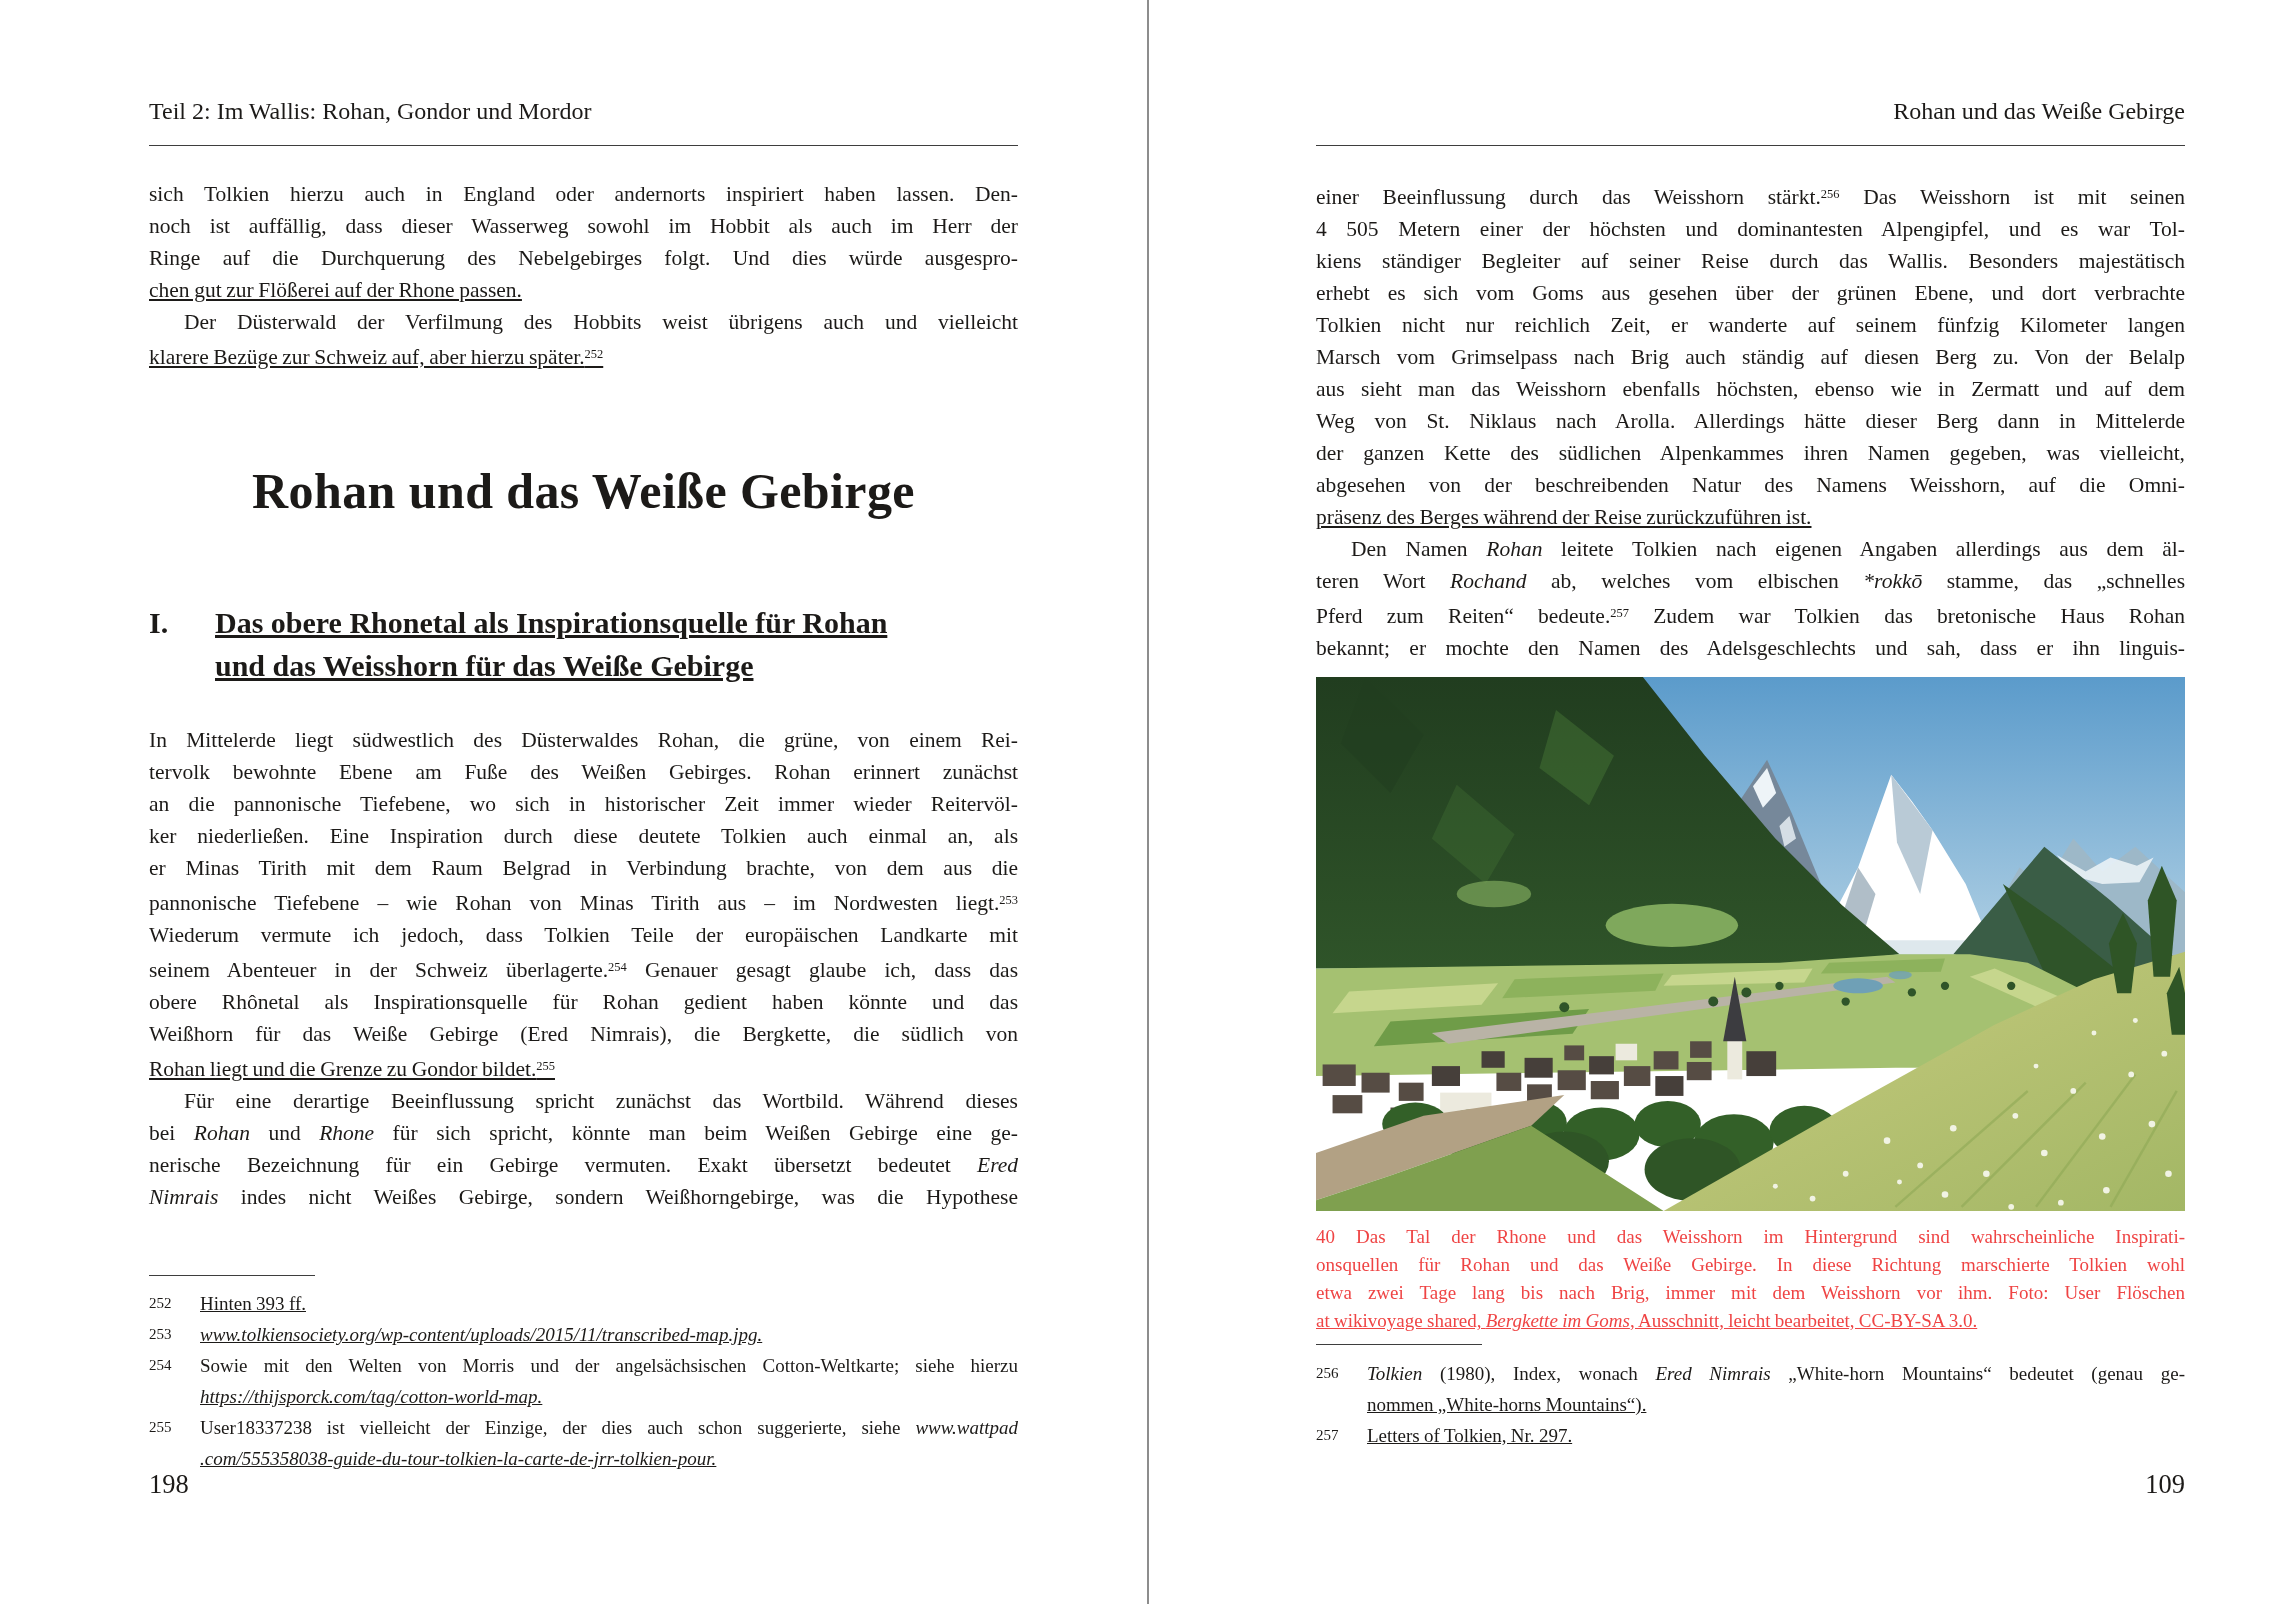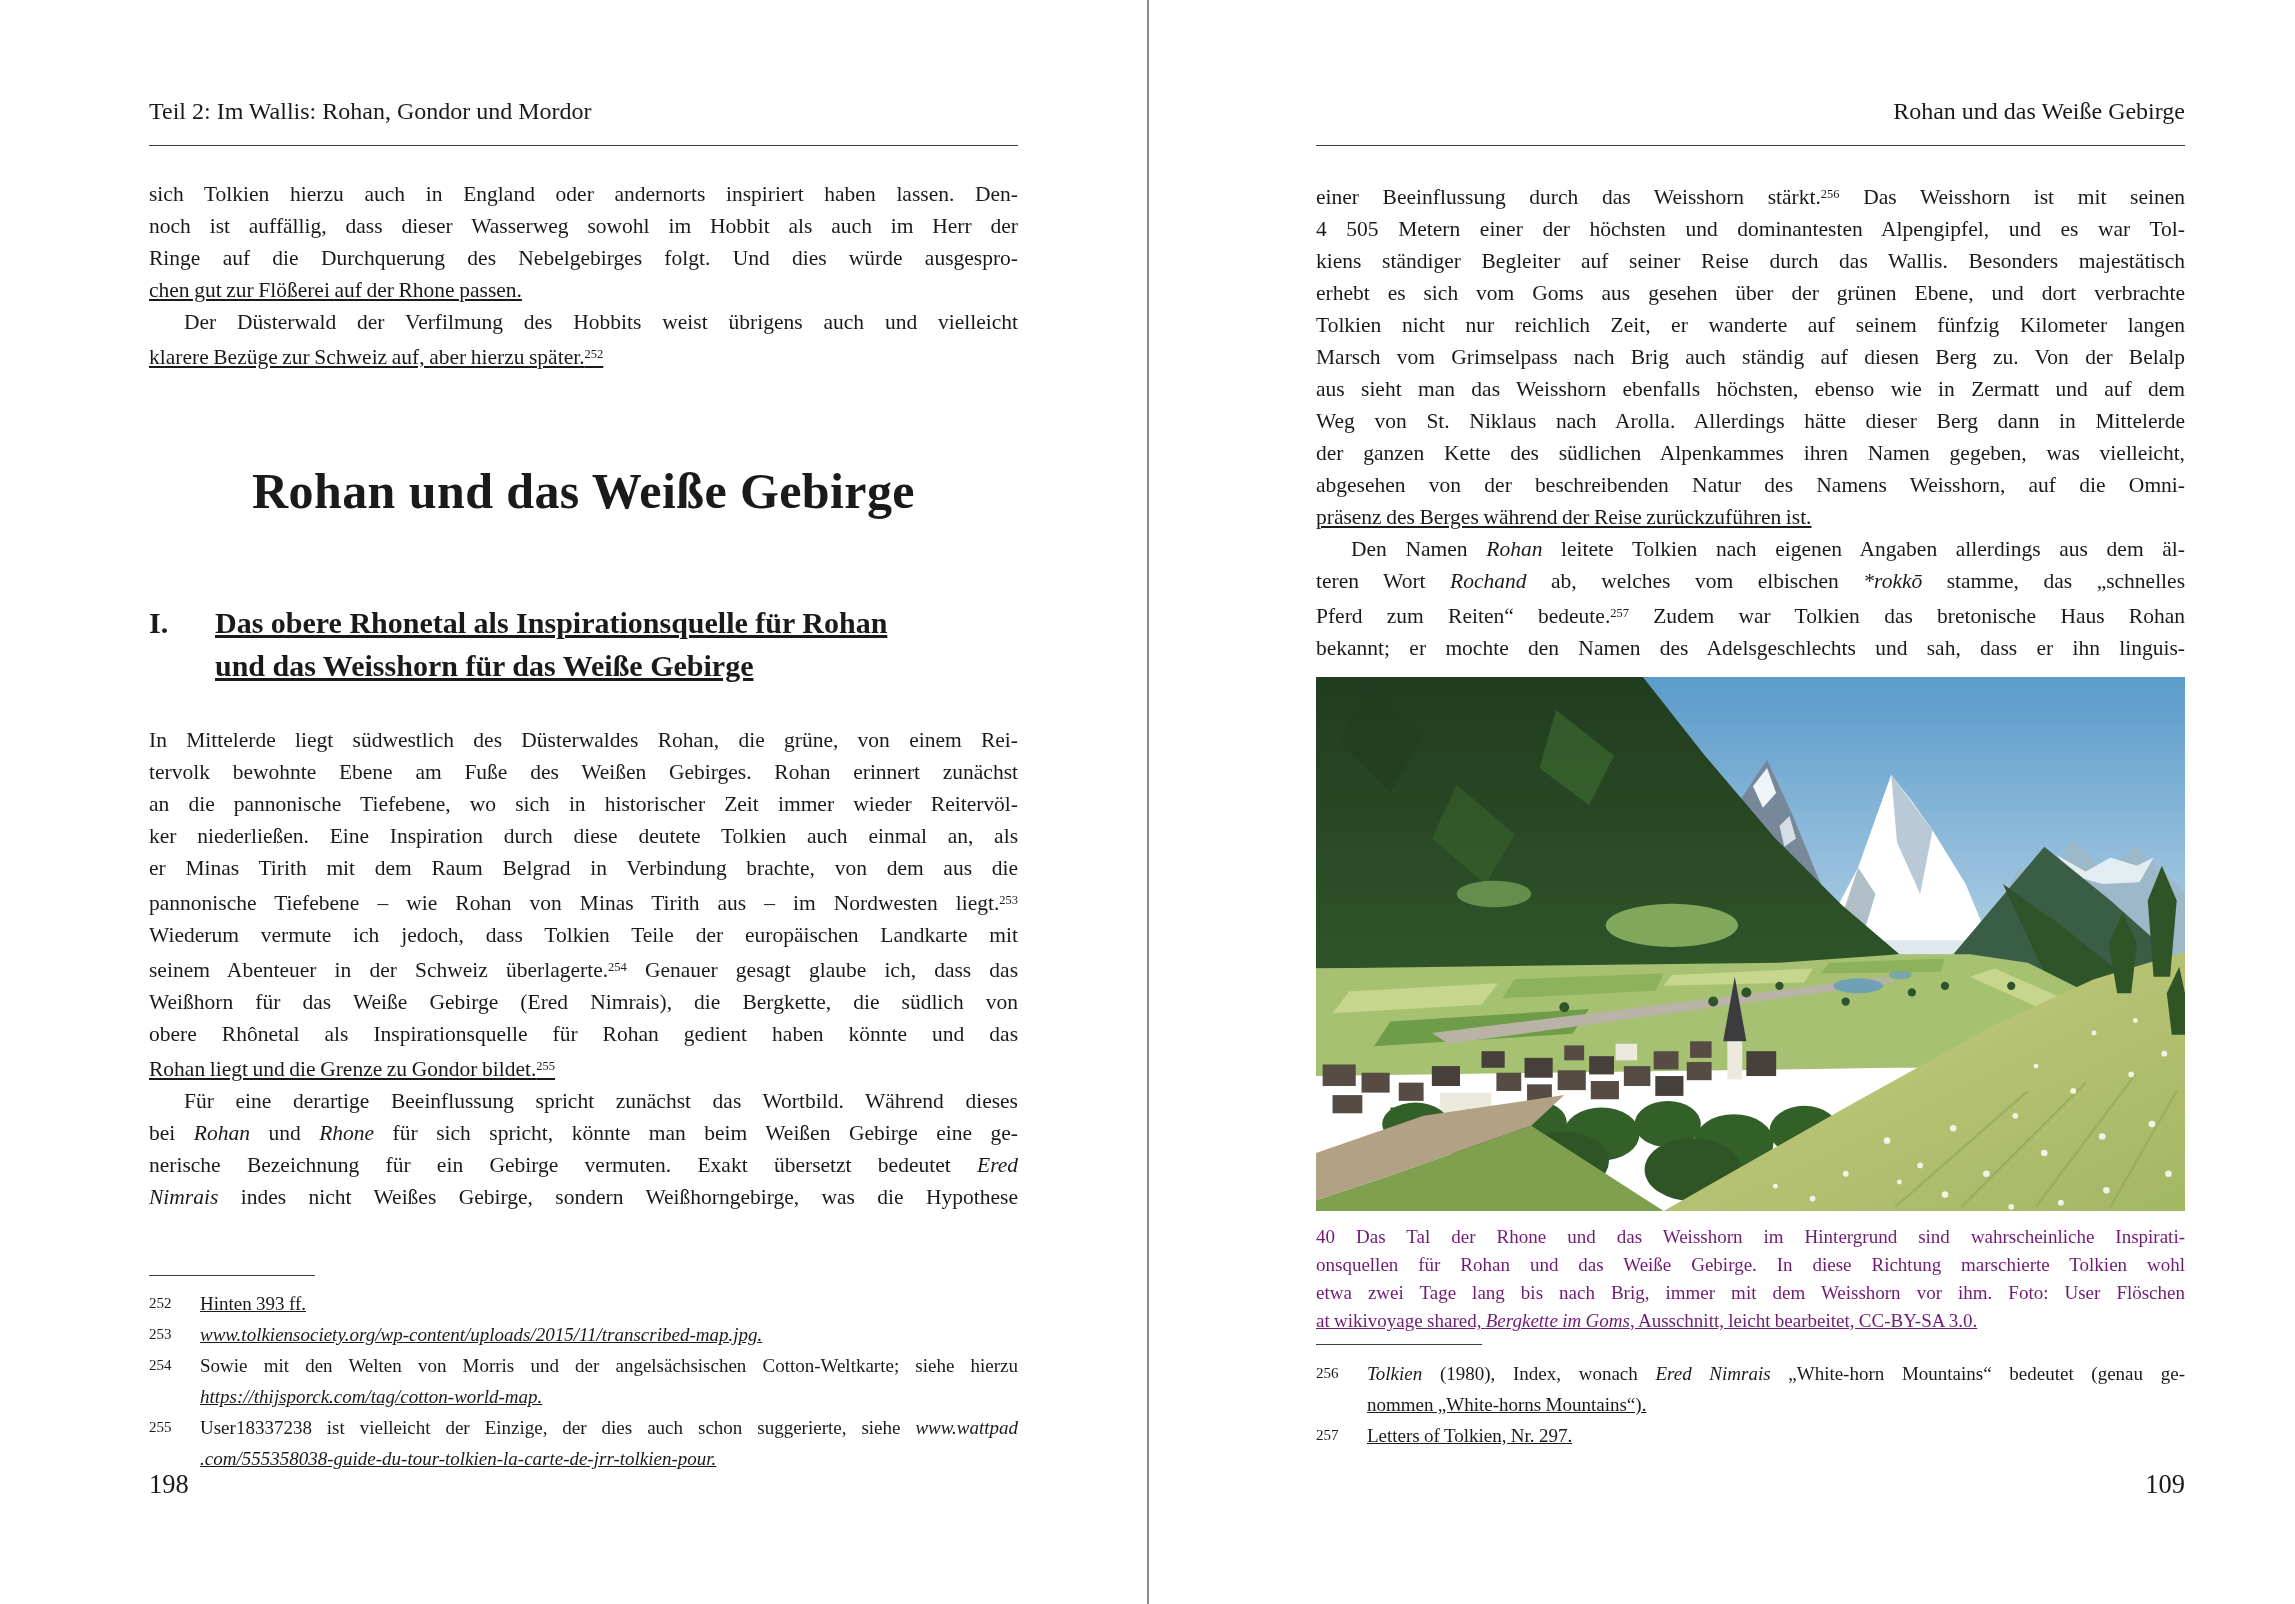--- a/index.html
+++ b/index.html
@@ -76,22 +76,22 @@
 
     <div class="blk textblock" style="top:724px">
         <div class="line"><span>In Mittelerde liegt südwestlich des Düsterwaldes Rohan, die grüne, von einem Rei-</span></div>
         <div class="line"><span>tervolk bewohnte Ebene am Fuße des Weißen Gebirges. Rohan erinnert zunächst</span></div>
         <div class="line"><span>an die pannonische Tiefebene, wo sich in historischer Zeit immer wieder Reitervöl-</span></div>
         <div class="line"><span>ker niederließen. Eine Inspiration durch diese deutete Tolkien auch einmal an, als</span></div>
         <div class="line"><span>er Minas Tirith mit dem Raum Belgrad in Verbindung brachte, von dem aus die</span></div>
         <div class="line"><span>pannonische Tiefebene – wie Rohan von Minas Tirith aus – im Nordwesten liegt.</span><span class="s-sup">253</span></div>
         <div class="line"><span>Wiederum vermute ich jedoch, dass Tolkien Teile der europäischen Landkarte mit</span></div>
         <div class="line"><span>seinem Abenteuer in der Schweiz überlagerte.</span><span class="s-sup">254</span><span> Genauer gesagt glaube ich, dass das</span></div>
+        <div class="line"><span>obere Rhônetal als Inspirationsquelle für Rohan gedient haben könnte und das</span></div>
         <div class="line"><span>Weißhorn für das Weiße Gebirge (Ered Nimrais), die Bergkette, die südlich von</span></div>
-        <div class="line"><span>obere Rhônetal als Inspirationsquelle für Rohan gedient haben könnte und das</span></div>
         <div class="line last"><span>Rohan liegt und die Grenze zu Gondor bildet.</span><span class="s-sup">255</span></div>
         <div class="line indent"><span>Für eine derartige Beeinflussung spricht zunächst das Wortbild. Während dieses</span></div>
         <div class="line"><span>bei </span><span class="s-i">Rohan</span><span> und </span><span class="s-i">Rhone</span><span> für sich spricht, könnte man beim Weißen Gebirge eine ge-</span></div>
         <div class="line"><span>nerische Bezeichnung für ein Gebirge vermuten. Exakt übersetzt bedeutet </span><span class="s-i">Ered</span></div>
         <div class="line"><span class="s-i">Nimrais</span><span> indes nicht Weißes Gebirge, sondern Weißhorngebirge, was die Hypothese</span></div>
       </div>
 
     <div class="blk fn-rule" style="top:1275px"></div>
 
     <div class="blk footnotes" style="top:1288px">
@@ -292,21 +292,21 @@
           <path d="M1005,270 L1022,228 L1040,270 L1032,362 L1012,362 Z"></path>
           <path d="M958,322 L975,285 L992,322 L985,382 L968,382 Z"></path>
           <path d="M1028,382 L1043,350 L1050,382 L1050,432 L1034,432 Z"></path>
         </g>
 
         <path d="M0,575 L130,530 L300,505 L260,542 L90,602 L0,632 Z" fill="#b2a184"></path>
         <path d="M0,632 L90,602 L260,542 L420,645 L0,645 Z" fill="#7fa04f"></path>
       </svg>
     </div>
 
-    <div class="blk caption" style="color: #701a75;">
+    <div class="blk caption" style="color: #ef4444;">
         <div class="line"><span>40 Das Tal der Rhone und das Weisshorn im Hintergrund sind wahrscheinliche Inspirati-</span></div>
         <div class="line"><span>onsquellen für Rohan und das Weiße Gebirge. In diese Richtung marschierte Tolkien wohl</span></div>
         <div class="line"><span>etwa zwei Tage lang bis nach Brig, immer mit dem Weisshorn vor ihm. Foto: User Flöschen</span></div>
         <div class="line last"><span>at wikivoyage shared, </span><span class="s-i">Bergkette im Goms</span><span>, Ausschnitt, leicht bearbeitet, CC-BY-SA 3.0.</span></div>
       </div>
 
     <div class="blk fn-rule" style="top:1344px"></div>
 
     <div class="blk footnotes" style="top:1358px">
         <div class="fn">

